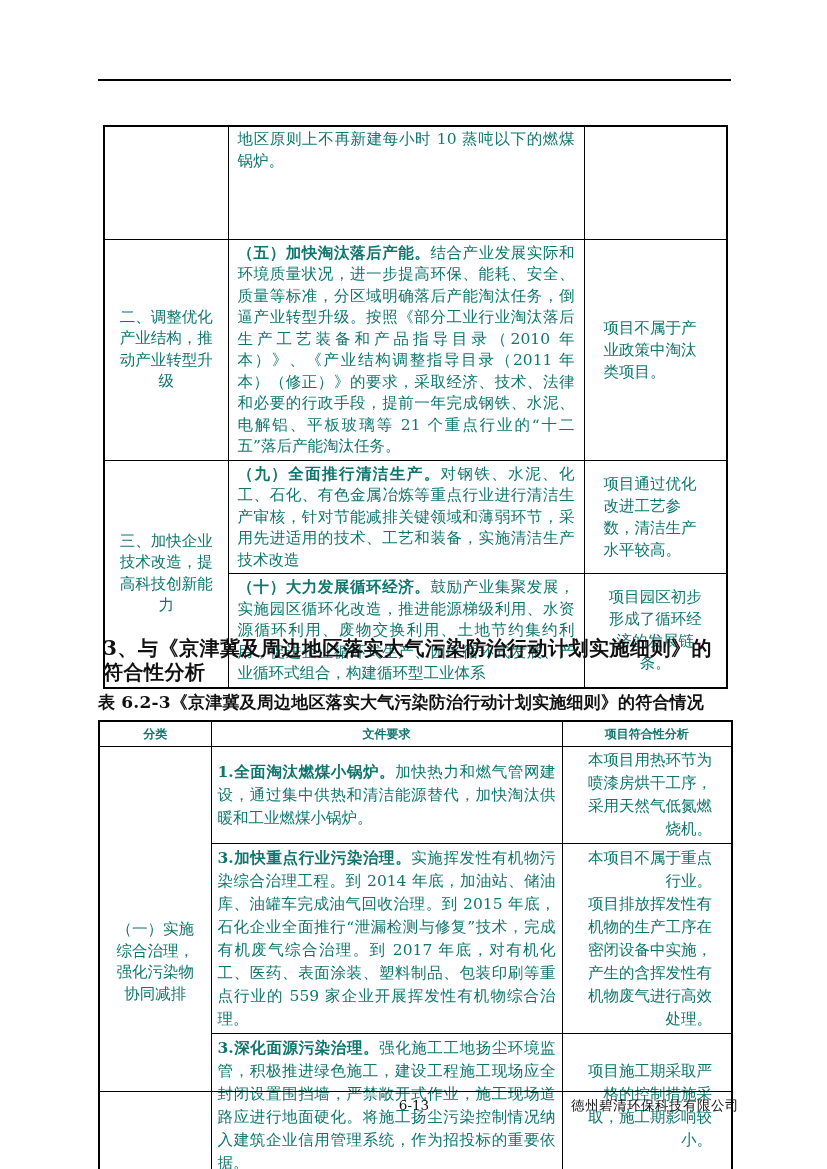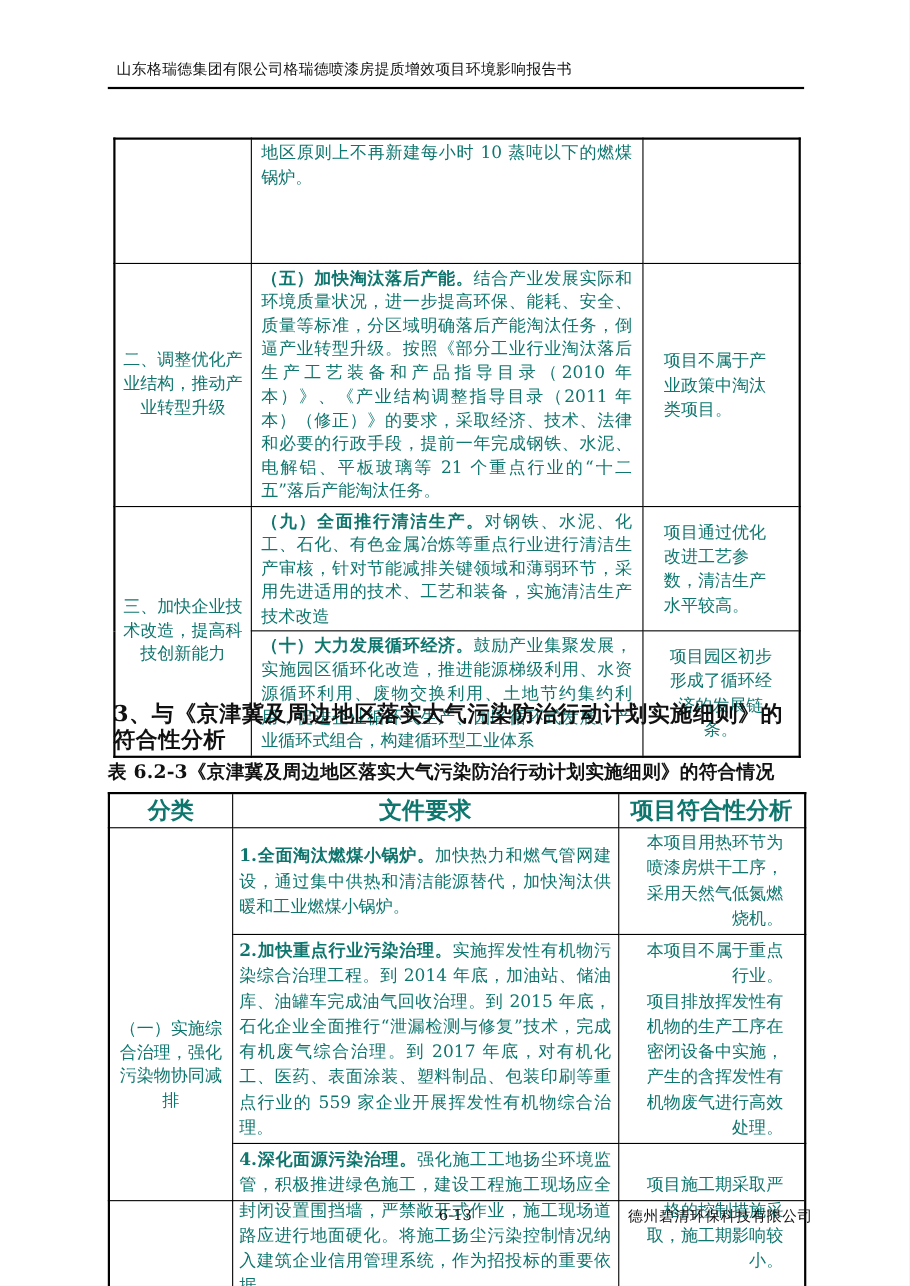--- a/index.html
+++ b/index.html
@@ -14,31 +14,31 @@
     display:flex; justify-content:space-between;
     font-size:13.5px; white-space:nowrap; letter-spacing:0.3px;
   }
   .header-rule { position:absolute; top:79px; left:98px; width:633px; height:2px; background:#000; }
 
   table { border-collapse:collapse; table-layout:fixed; font-size:15.5px; color:#0f766e;margin-top:28px; }
   table.t1 { position:absolute; top:97px; left:103px; width:623px; border:2px solid #000; }
   table.t2 { position:absolute; top:692px; left:98px;  width:633px; border:2px solid #000; }
   td, th { border:1px solid #000; overflow:hidden; }
 
-  .cat  { text-align:center; vertical-align:middle; line-height:21.5px; padding:2px 3px; }
+  .cat  { text-align:center; vertical-align:middle; line-height:21.5px; padding:2px 14px; }
   .req  { text-align:justify; vertical-align:middle; line-height:21.5px; padding:2px 9px; }
   .ana  { text-align:left;   vertical-align:middle; line-height:22px;   padding:2px 19px; }
   .t2 .req { line-height:23px; padding:2px 6px; }
   .t2 .ana { line-height:23px; }
   .v-top  { vertical-align:top; }
   .center { text-align:center; }
   b.lead { font-weight:bold; }
   .ana p { margin:0;text-align:right; }
 
-  .t2 th { height:22px; font-weight:bold; text-align:center; vertical-align:middle; font-size:21px; padding:1px; }
+  .t2 th { height:22px; font-weight:bold; text-align:center; vertical-align:middle; font-size:12px; padding:1px; }
 
   .paragraph {
     position:absolute; top:609px; left:103px; width:624px;
     font-size:16.5px; line-height:22px; text-indent:17px;
   }
   .section-heading {
     position:absolute; top:636px; left:103px; width:628px;
     font-size:20px; font-weight:bold; line-height:24px; letter-spacing:0.5px;
   }
   .table-caption {
@@ -49,21 +49,20 @@
   .footer-rule { position:absolute; top:1091px; left:98px; width:633px; height:1px; background:#000; }
   .footer-page { position:absolute; top:1097px; left:103px; width:622px; text-align:center; font-size:13.5px; font-family:"DejaVu Serif","Liberation Serif",serif; }
   .footer-company { position:absolute; top:1097px; right:88px; font-size:13.5px; letter-spacing:0.5px; }
 </style>
 </head>
 <body>
 
 <div class="page">
 
   <div class="doc-header">
-    <span>山东格瑞德集团有限公司格瑞德喷漆房提质增效项目环境影响报告书</span>
   </div>
   <div class="header-rule"></div>
 
   <table class="t1">
     <colgroup>
         <col style="width:124px">
         <col style="width:356px">
         <col style="width:143px">
       </colgroup>
     <tbody>
@@ -118,30 +117,30 @@
       <td class="cat" rowspan="3">（一）实施综合治理，强化污染物协同减排</td>
       <td class="req">
         <b class="lead">1.全面淘汰燃煤小锅炉。</b><span>加快热力和燃气管网建设，通过集中供热和清洁能源替代，加快淘汰供暖和工业燃煤小锅炉。</span>
       </td>
       <td class="ana">
         <p>本项目用热环节为喷漆房烘干工序，采用天然气低氮燃烧机。</p>
       </td>
     </tr>
     <tr style="height:160px">
       <td class="req">
-        <b class="lead">2.加快重点行业污染治理。</b><span>实施挥发性有机物污染综合治理工程。到 2014 年底，加油站、储油库、油罐车完成油气回收治理。到 2015 年底，石化企业全面推行“泄漏检测与修复”技术，完成有机废气综合治理。到 2017 年底，对有机化工、医药、表面涂装、塑料制品、包装印刷等重点行业的 559 家企业开展挥发性有机物综合治理。</span>
+        <b class="lead">3.加快重点行业污染治理。</b><span>实施挥发性有机物污染综合治理工程。到 2014 年底，加油站、储油库、油罐车完成油气回收治理。到 2015 年底，石化企业全面推行“泄漏检测与修复”技术，完成有机废气综合治理。到 2017 年底，对有机化工、医药、表面涂装、塑料制品、包装印刷等重点行业的 559 家企业开展挥发性有机物综合治理。</span>
       </td>
       <td class="ana">
         <p>本项目不属于重点行业。</p>
         <p>项目排放挥发性有机物的生产工序在密闭设备中实施，产生的含挥发性有机物废气进行高效处理。</p>
       </td>
     </tr>
     <tr style="height:103px">
       <td class="req">
-        <b class="lead">4.深化面源污染治理。</b><span>强化施工工地扬尘环境监管，积极推进绿色施工，建设工程施工现场应全封闭设置围挡墙，严禁敞开式作业，施工现场道路应进行地面硬化。将施工扬尘污染控制情况纳入建筑企业信用管理系统，作为招投标的重要依据。</span>
+        <b class="lead">3.深化面源污染治理。</b><span>强化施工工地扬尘环境监管，积极推进绿色施工，建设工程施工现场应全封闭设置围挡墙，严禁敞开式作业，施工现场道路应进行地面硬化。将施工扬尘污染控制情况纳入建筑企业信用管理系统，作为招投标的重要依据。</span>
       </td>
       <td class="ana">
         <p>项目施工期采取严格的控制措施采取，施工期影响较小。</p>
       </td>
     </tr>
   </tbody>
     </table>
 
   <div class="footer-rule"></div>
   <div class="footer-page">6-13</div>

